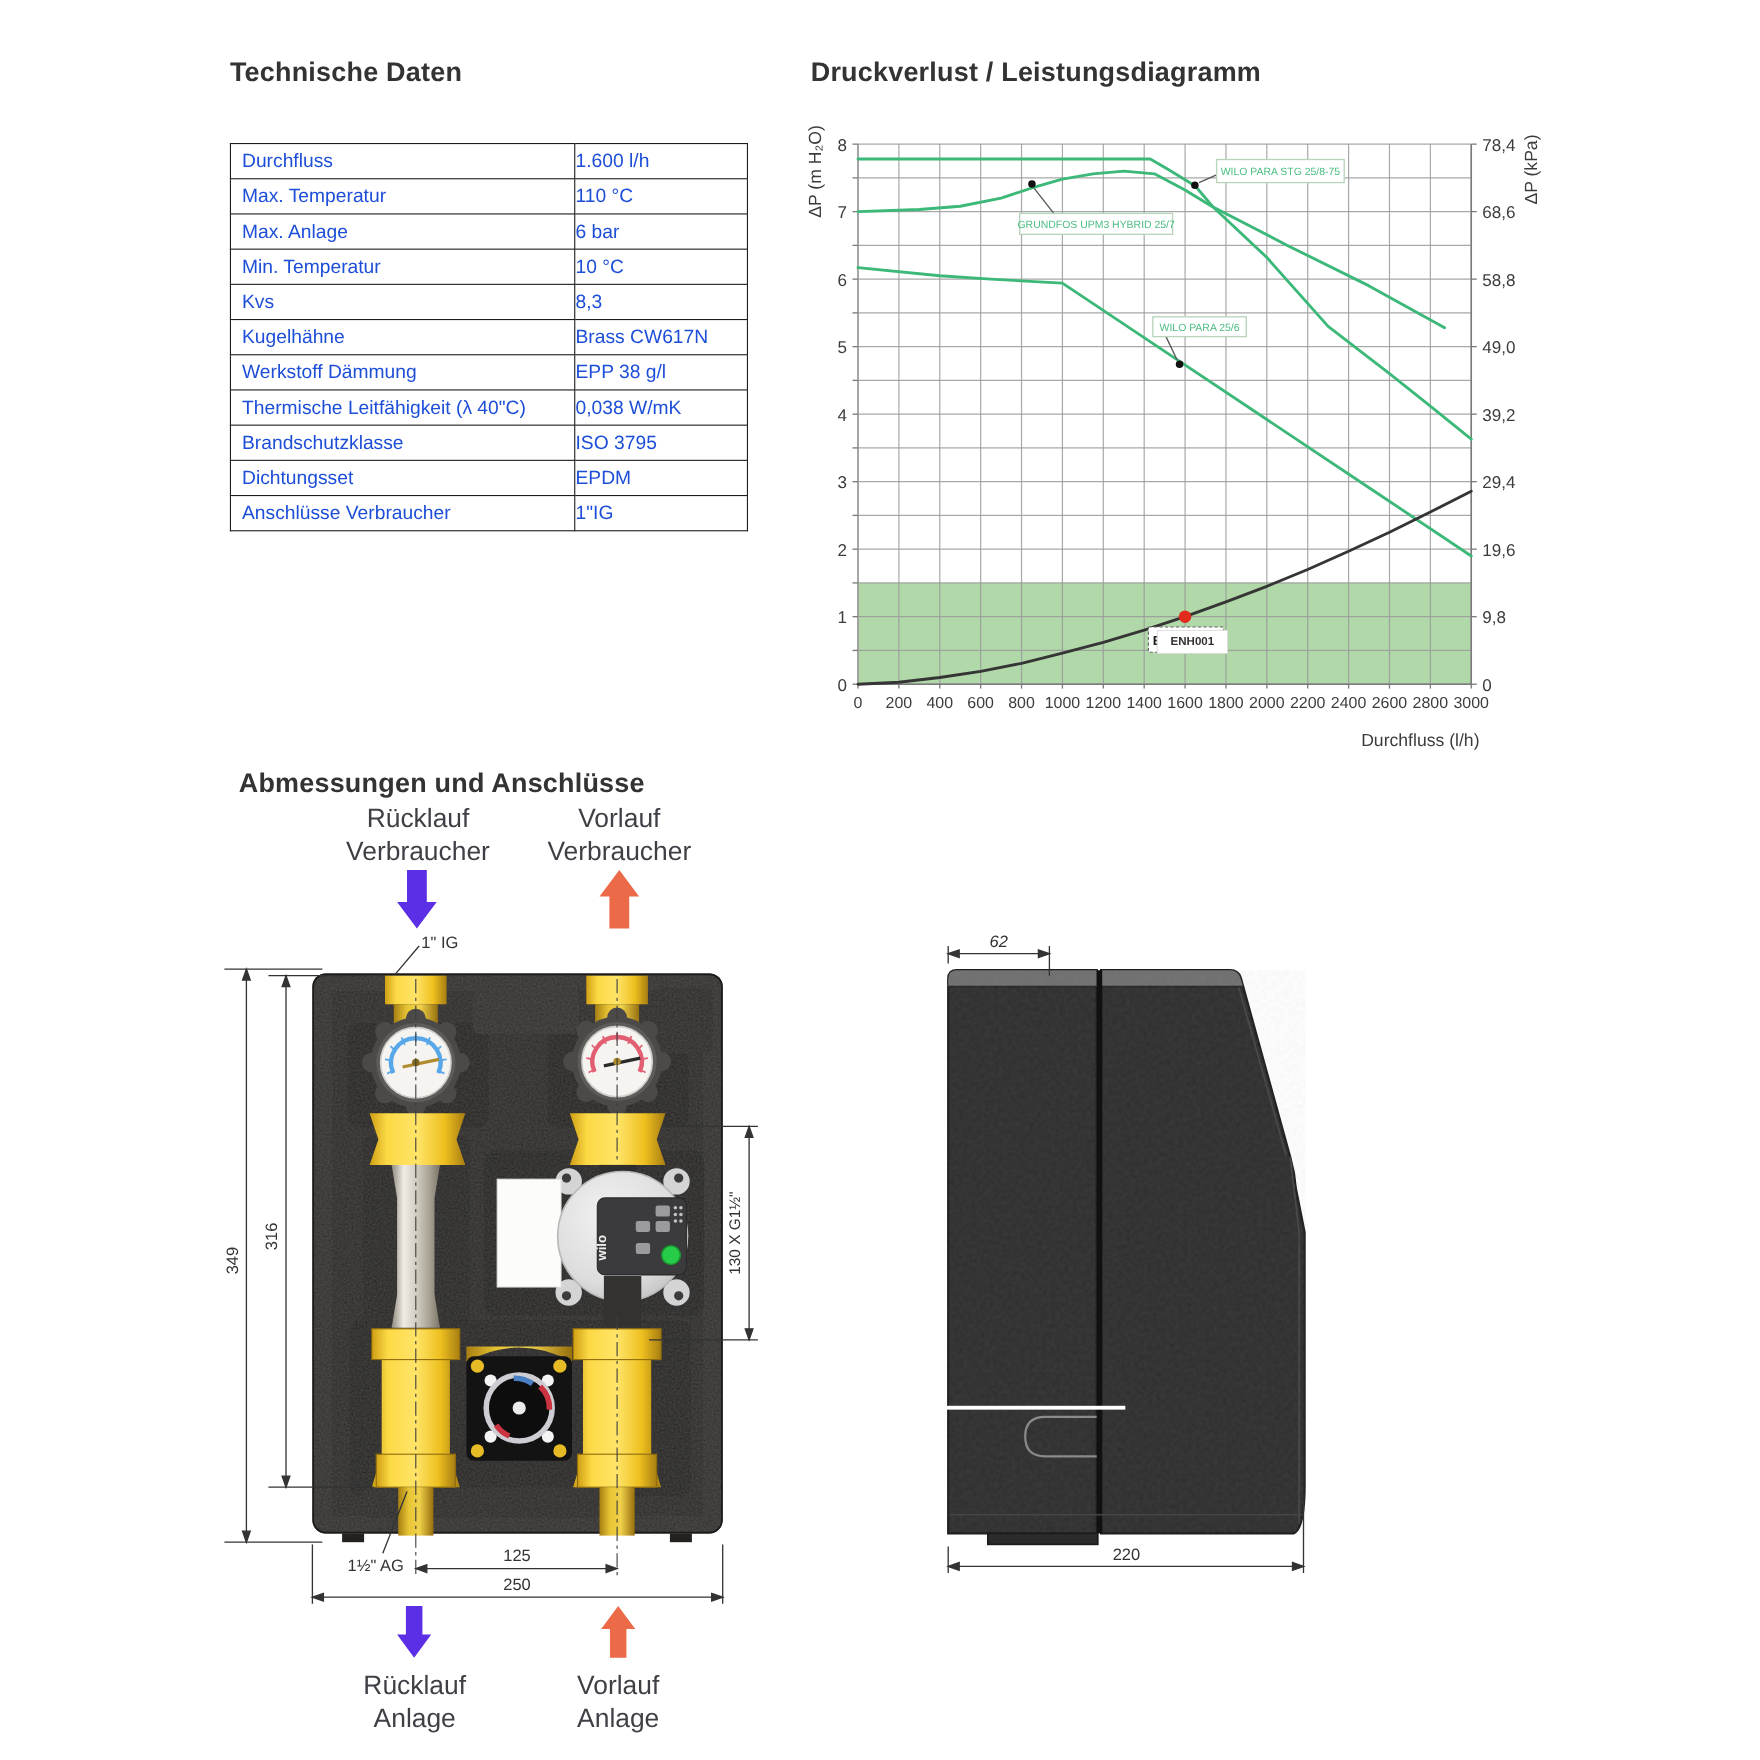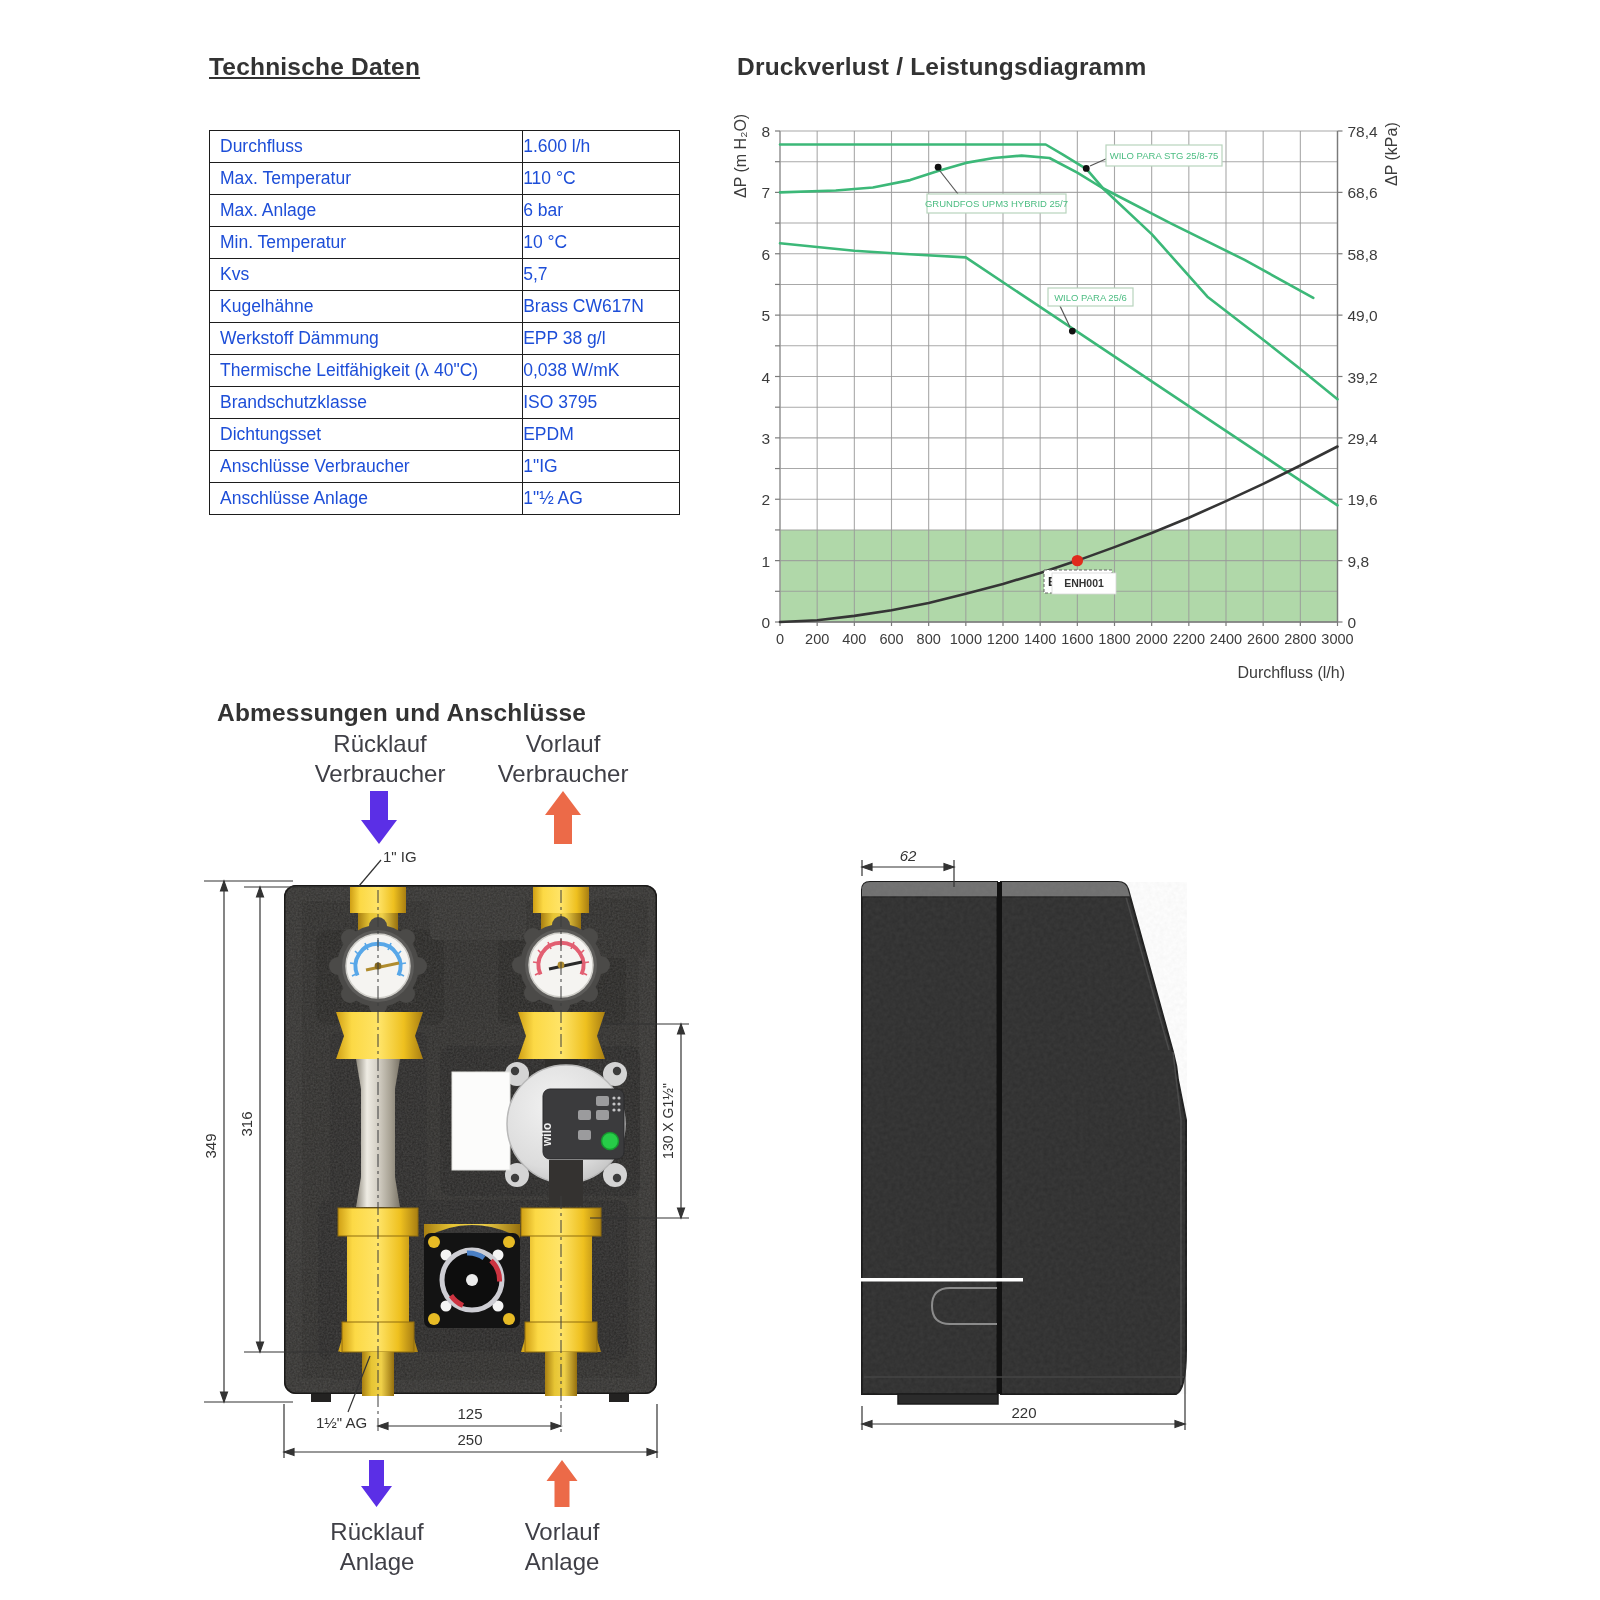--- a/index.html
+++ b/index.html
@@ -1,19 +1,19 @@
 <!DOCTYPE html>
 <html><head>
 <meta charset="utf-8">
 <style>
   html,body{margin:0;padding:0;background:#fff;}
   .page{position:relative;width:1600px;height:1600px;background:#ffffff;overflow:hidden;
         font-family:"Liberation Sans","DejaVu Sans",sans-serif;color:#2e2e2e;}
   .section-title{position:absolute;font-size:24.5px;font-weight:bold;color:#333333;line-height:1;letter-spacing:0.2px;}
-  #title-technical{left:209px;top:55px;text-decoration:underline;}
+  #title-technical{left:209px;top:55px;}
   #title-chart{left:737px;top:55px;}
   #title-dimensions{left:217px;top:677px;margin-top:24px;}
   table.spec{position:absolute;left:209px;top:130px;width:471px;border-collapse:collapse;
              font-size:17.5px;color:#1d4ed8;table-layout:fixed;}
   table.spec td{border:1.6px solid #1d1d1d;height:31px;padding:0;}
   table.spec td.lbl{padding-left:10px;width:66%;}
   table.spec td.val{text-align:left;width:34%;}
   svg text{font-family:"Liberation Sans","DejaVu Sans",sans-serif;}
 </style>
 </head>
@@ -38,21 +38,21 @@
         <tr>
           <td class="lbl">Max. Anlage</td>
           <td class="val">6 bar</td>
         </tr>
         <tr>
           <td class="lbl">Min. Temperatur</td>
           <td class="val">10 °C</td>
         </tr>
         <tr>
           <td class="lbl">Kvs</td>
-          <td class="val">5,7</td>
+          <td class="val">8,3</td>
         </tr>
         <tr>
           <td class="lbl">Kugelhähne</td>
           <td class="val">Brass CW617N</td>
         </tr>
         <tr>
           <td class="lbl">Werkstoff Dämmung</td>
           <td class="val">EPP 38 g/l</td>
         </tr>
         <tr>
@@ -63,24 +63,20 @@
           <td class="lbl">Brandschutzklasse</td>
           <td class="val">ISO 3795</td>
         </tr>
         <tr>
           <td class="lbl">Dichtungsset</td>
           <td class="val">EPDM</td>
         </tr>
         <tr>
           <td class="lbl">Anschlüsse Verbraucher</td>
           <td class="val">1"IG</td>
-        </tr>
-        <tr>
-          <td class="lbl">Anschlüsse Anlage</td>
-          <td class="val">1"½ AG</td>
         </tr>
       </tbody>
   </table>
 
   <svg id="chart-svg" style="position:absolute;left:690px;top:85px;" width="740" height="620" viewBox="690 85 740 620">
       <rect x="780" y="529.9375" width="557.5" height="92.0625" fill="#a9d5a2" opacity="0.92"></rect>
       <line x1="780" y1="131" x2="780" y2="622" stroke="#9a9a9a" stroke-width="1.6" opacity="1"></line>
       <line x1="817.1666666666666" y1="131" x2="817.1666666666666" y2="622" stroke="#9a9a9a" stroke-width="1.1" opacity="0.85"></line>
       <line x1="854.3333333333334" y1="131" x2="854.3333333333334" y2="622" stroke="#9a9a9a" stroke-width="1.1" opacity="0.85"></line>
       <line x1="891.5" y1="131" x2="891.5" y2="622" stroke="#9a9a9a" stroke-width="1.1" opacity="0.85"></line>

